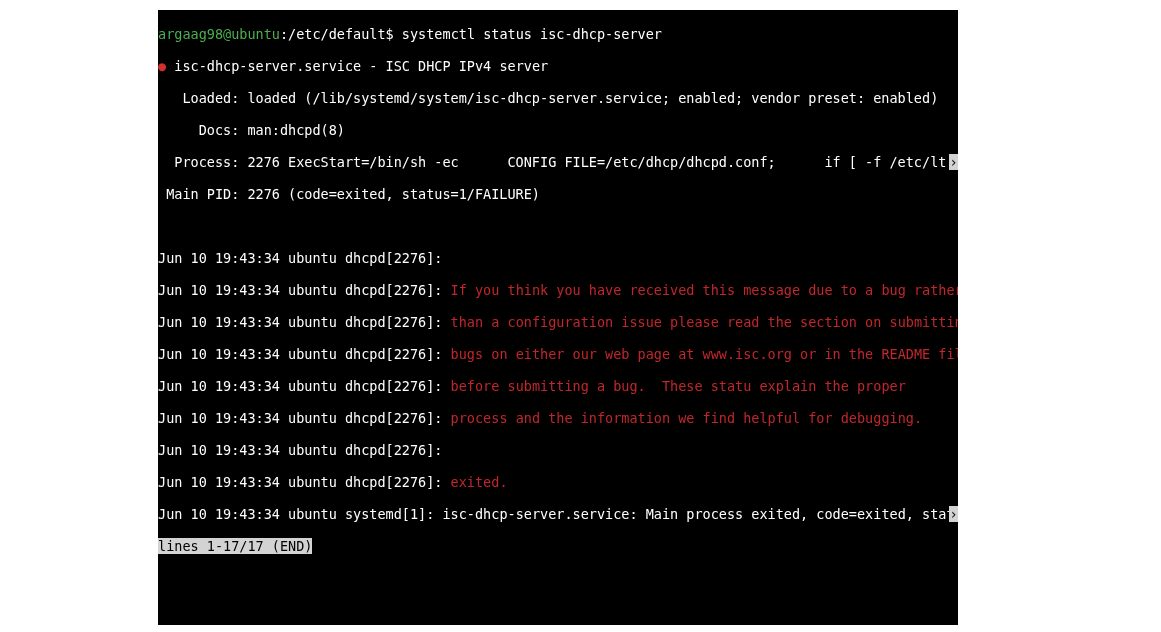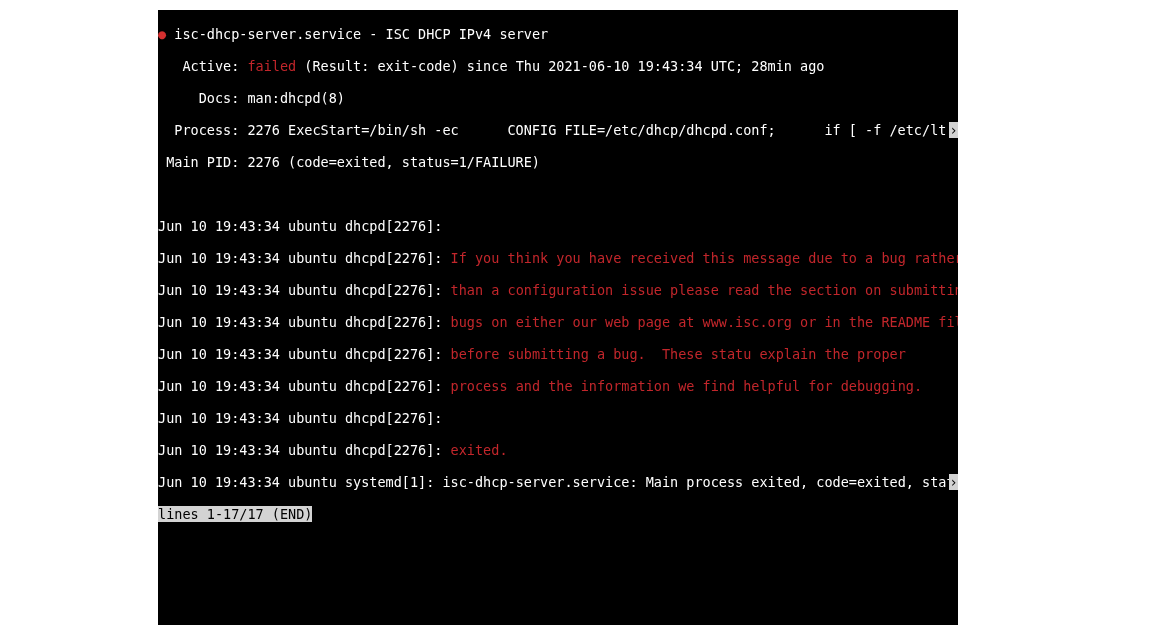--- a/index.html
+++ b/index.html
@@ -40,22 +40,23 @@
     background: #d3d3d3;
     color: #000000;
     width: 9px;
     text-align: center;
   }
 </style>
 </head>
 <body>
 
 <div class="terminal">
+<div class="line"><span class="green">argaag98@ubuntu</span><span class="white">:/etc/default</span><span class="white">$ </span><span class="white">systemctl status isc-dhcp-server</span></div>
 <div class="line"><span class="red">●</span><span> isc-dhcp-server.service - ISC DHCP IPv4 server</span></div>
-<div class="line"><span>   Active: </span><span class="darkred">failed</span><span> (Result: exit-code) since Thu 2021-06-10 19:43:34 UTC; 28min ago</span></div>
+<div class="line">   Loaded: loaded (/lib/systemd/system/isc-dhcp-server.service; enabled; vendor preset: enabled)</div>
 <div class="line">     Docs: man:dhcpd(8)</div>
 <div class="line"><span>  Process: 2276 ExecStart=/bin/sh -ec      CONFIG_FILE=/etc/dhcp/dhcpd.conf;      if [ -f /etc/lt</span><span class="arrow">›</span></div>
 <div class="line"> Main PID: 2276 (code=exited, status=1/FAILURE)</div>
 <div class="line"> </div>
 <div class="line"><span>Jun 10 19:43:34 ubuntu dhcpd[2276]: </span><span class="darkred"></span></div>
 <div class="line"><span>Jun 10 19:43:34 ubuntu dhcpd[2276]: </span><span class="darkred">If you think you have received this message due to a bug rather</span></div>
 <div class="line"><span>Jun 10 19:43:34 ubuntu dhcpd[2276]: </span><span class="darkred">than a configuration issue please read the section on submitting</span></div>
 <div class="line"><span>Jun 10 19:43:34 ubuntu dhcpd[2276]: </span><span class="darkred">bugs on either our web page at www.isc.org or in the README file</span></div>
 <div class="line"><span>Jun 10 19:43:34 ubuntu dhcpd[2276]: </span><span class="darkred">before submitting a bug.  These statu explain the proper</span></div>
 <div class="line"><span>Jun 10 19:43:34 ubuntu dhcpd[2276]: </span><span class="darkred">process and the information we find helpful for debugging.</span></div>

